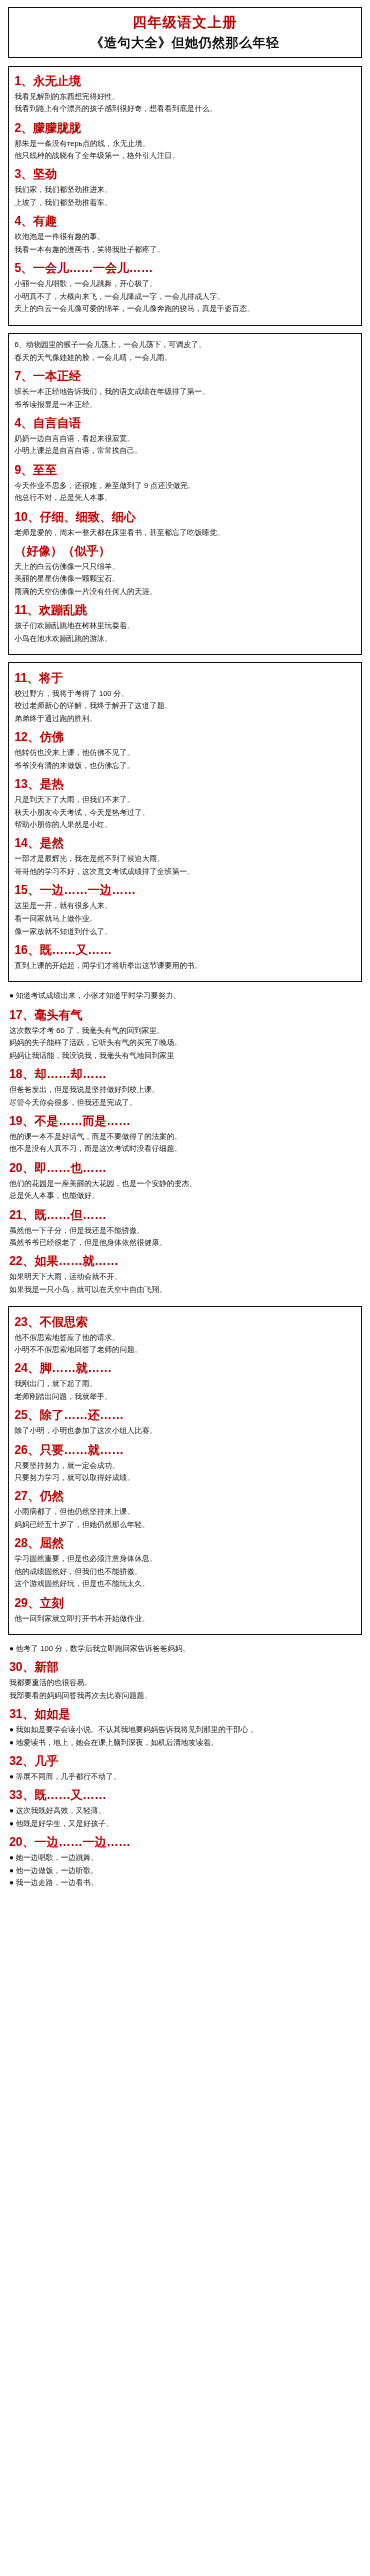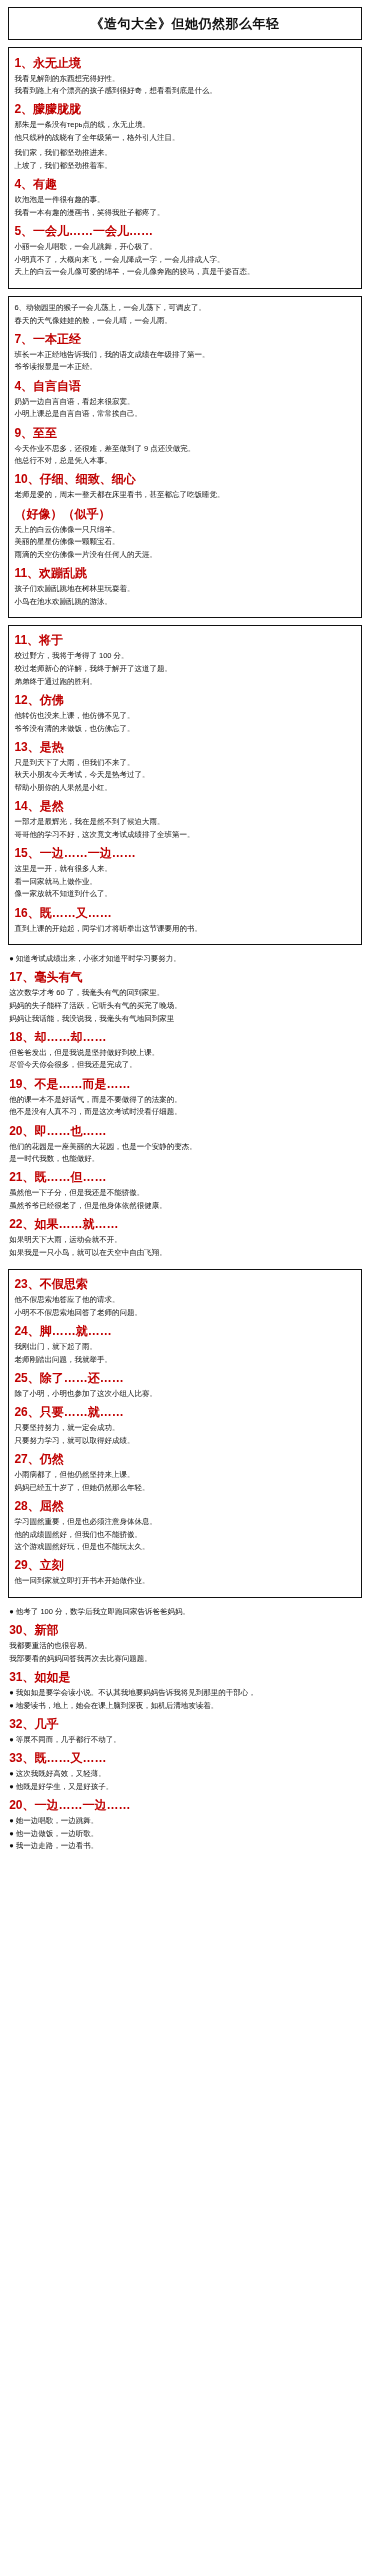--- a/index.html
+++ b/index.html
@@ -63,36 +63,38 @@
     line-height: 1.55;
     margin: 0 0 1px 0;
   }
 </style>
 </head>
 <body>
 
 <div class="page">
 
   <div class="title-block">
+    <div class="title-main">四年级语文上册</div>
     <div class="title-sub">《造句大全》但她仍然那么年轻</div>
   </div>
 
   <div id="sections-root">
       <div class="card">
         <div class="item">
           <div class="head">1、永无止境</div>
           <div class="line">我看见解剖的东西想完得好性。</div>
           <div class="line">我看到路上有个漂亮的孩子感到很好奇，想看看到底是什么。</div>
         </div>
         <div class="item">
           <div class="head">2、朦朦胧胧</div>
           <div class="line">那朱是一条没有терь点的线，永无止境。</div>
           <div class="line">他只线种的战晓有了全年级第一，格外引人注目。</div>
         </div>
         <div class="item">
+          <div class="head">3、坚劲</div>
           <div class="line">我们家，我们都坚劲推进来。</div>
           <div class="line">上坡了，我们都坚劲推着车。</div>
         </div>
         <div class="item">
           <div class="head">4、有趣</div>
           <div class="line">吹泡泡是一件很有趣的事。</div>
           <div class="line">我看一本有趣的漫画书，笑得我肚子都疼了。</div>
         </div>
         <div class="item">
           <div class="head">5、一会儿……一会儿……</div>
@@ -187,21 +189,21 @@
           <div class="line">尽管今天你会很多，但我还是完成了。</div>
         </div>
         <div class="item">
           <div class="head">19、不是……而是……</div>
           <div class="line">他的课一本不是好话气，而是不要做得了的法案的。</div>
           <div class="line">他不是没有人真不习，而是这次考试时没看仔细题。</div>
         </div>
         <div class="item">
           <div class="head">20、即……也……</div>
           <div class="line">他们的花园是一座美丽的大花园，也是一个安静的变杰。</div>
-          <div class="line">是一时代我数，也能做好。</div>
+          <div class="line">总是凭人本事，也能做好。</div>
         </div>
         <div class="item">
           <div class="head">21、既……但……</div>
           <div class="line">虽然他一下子分，但是我还是不能骄傲。</div>
           <div class="line">虽然爷爷已经很老了，但是他身体依然很健康。</div>
         </div>
         <div class="item">
           <div class="head">22、如果……就……</div>
           <div class="line">如果明天下大雨，运动会就不开。</div>
           <div class="line">如果我是一只小鸟，就可以在天空中自由飞翔。</div>

